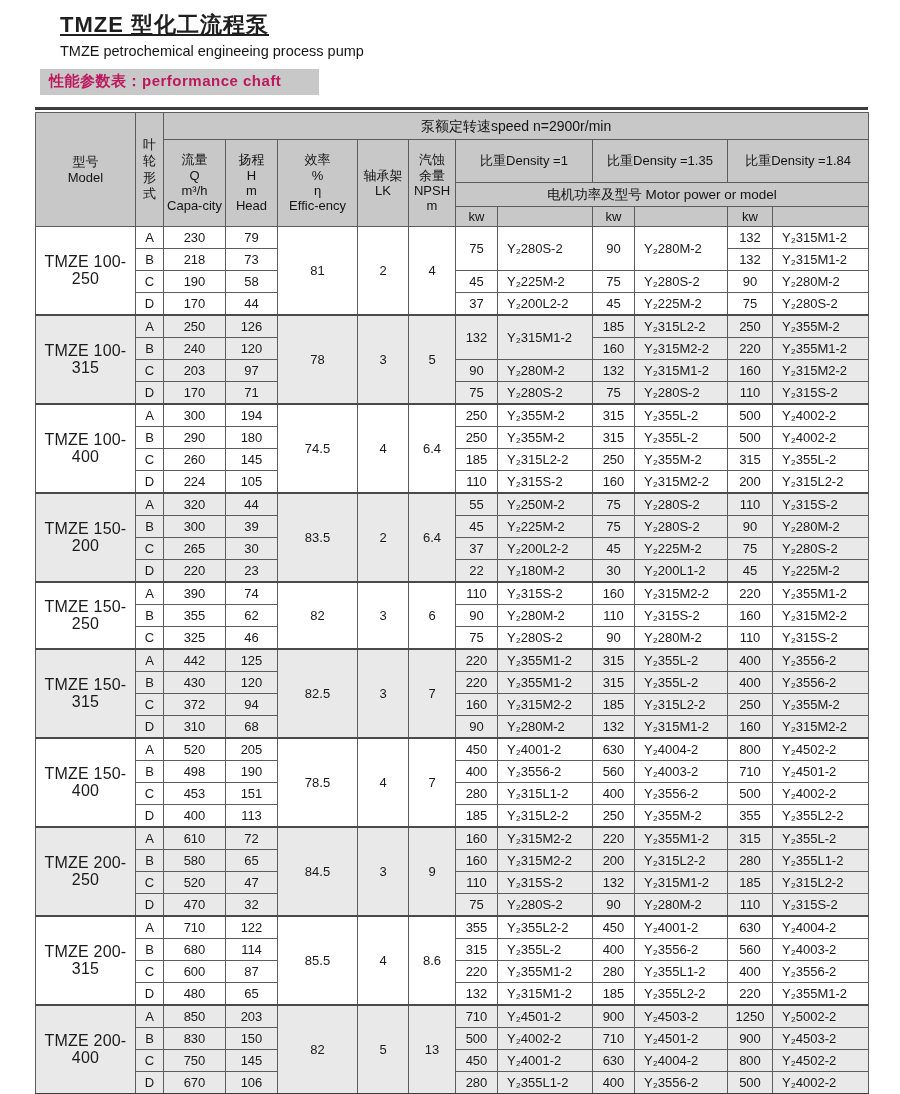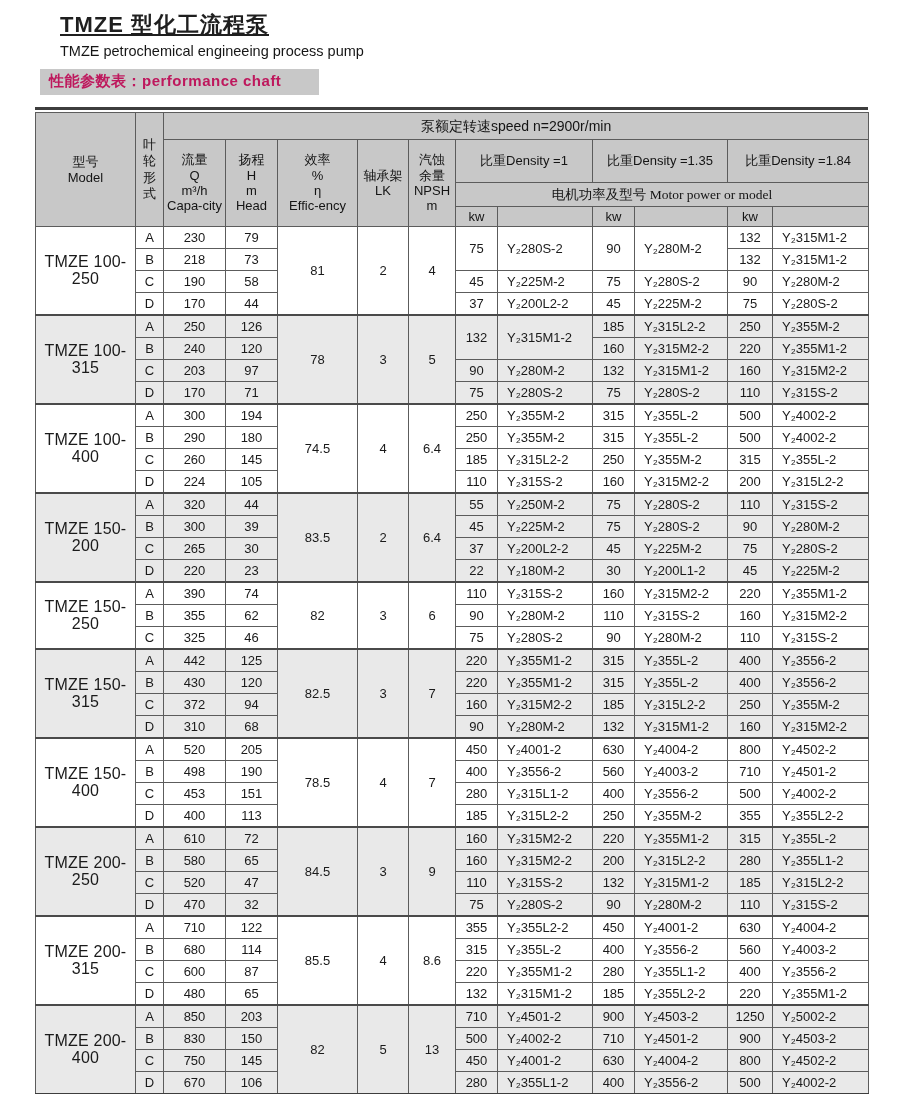--- a/index.html
+++ b/index.html
@@ -24,21 +24,21 @@
     border:1px solid #565656;border-bottom:3px solid #3d3d3d;
   }
   th,td{
     border:1px solid #5c5c5c;text-align:center;vertical-align:middle;
     padding:0;font-weight:normal;overflow:hidden;
   }
   thead th{background:#c8c8c8;font-size:13px;line-height:1.18;color:#141414;}
   th.multiline{white-space:pre-line;}
   .speed-header{font-size:14px;height:26px;text-align:center;}
   .density-header{font-size:13px;height:42px;}
-  .motor-header{font-size:13.5px;height:23px;font-family:Liberation Serif, serif;}
+  .motor-header{font-size:13.5px;height:23px;}
   .kw-header{font-size:13px;height:19px;}
   .vert{width:15px;margin:0 auto;word-break:break-all;line-height:1.25;font-size:13px;text-align:center;}
   tbody td{font-size:13px;height:21px;line-height:1.05;background:#ffffff;color:#1a1a1a;}
   tbody td.model{font-size:16px;letter-spacing:0.2px;}
   tbody td.mdl{text-align:left;padding-left:9px;}
   tr.shaded td{background:#e9e9e9;}
   tr.block-start td{border-top:2px solid #4a4a4a;}
 </style>
 </head>
 <body>

